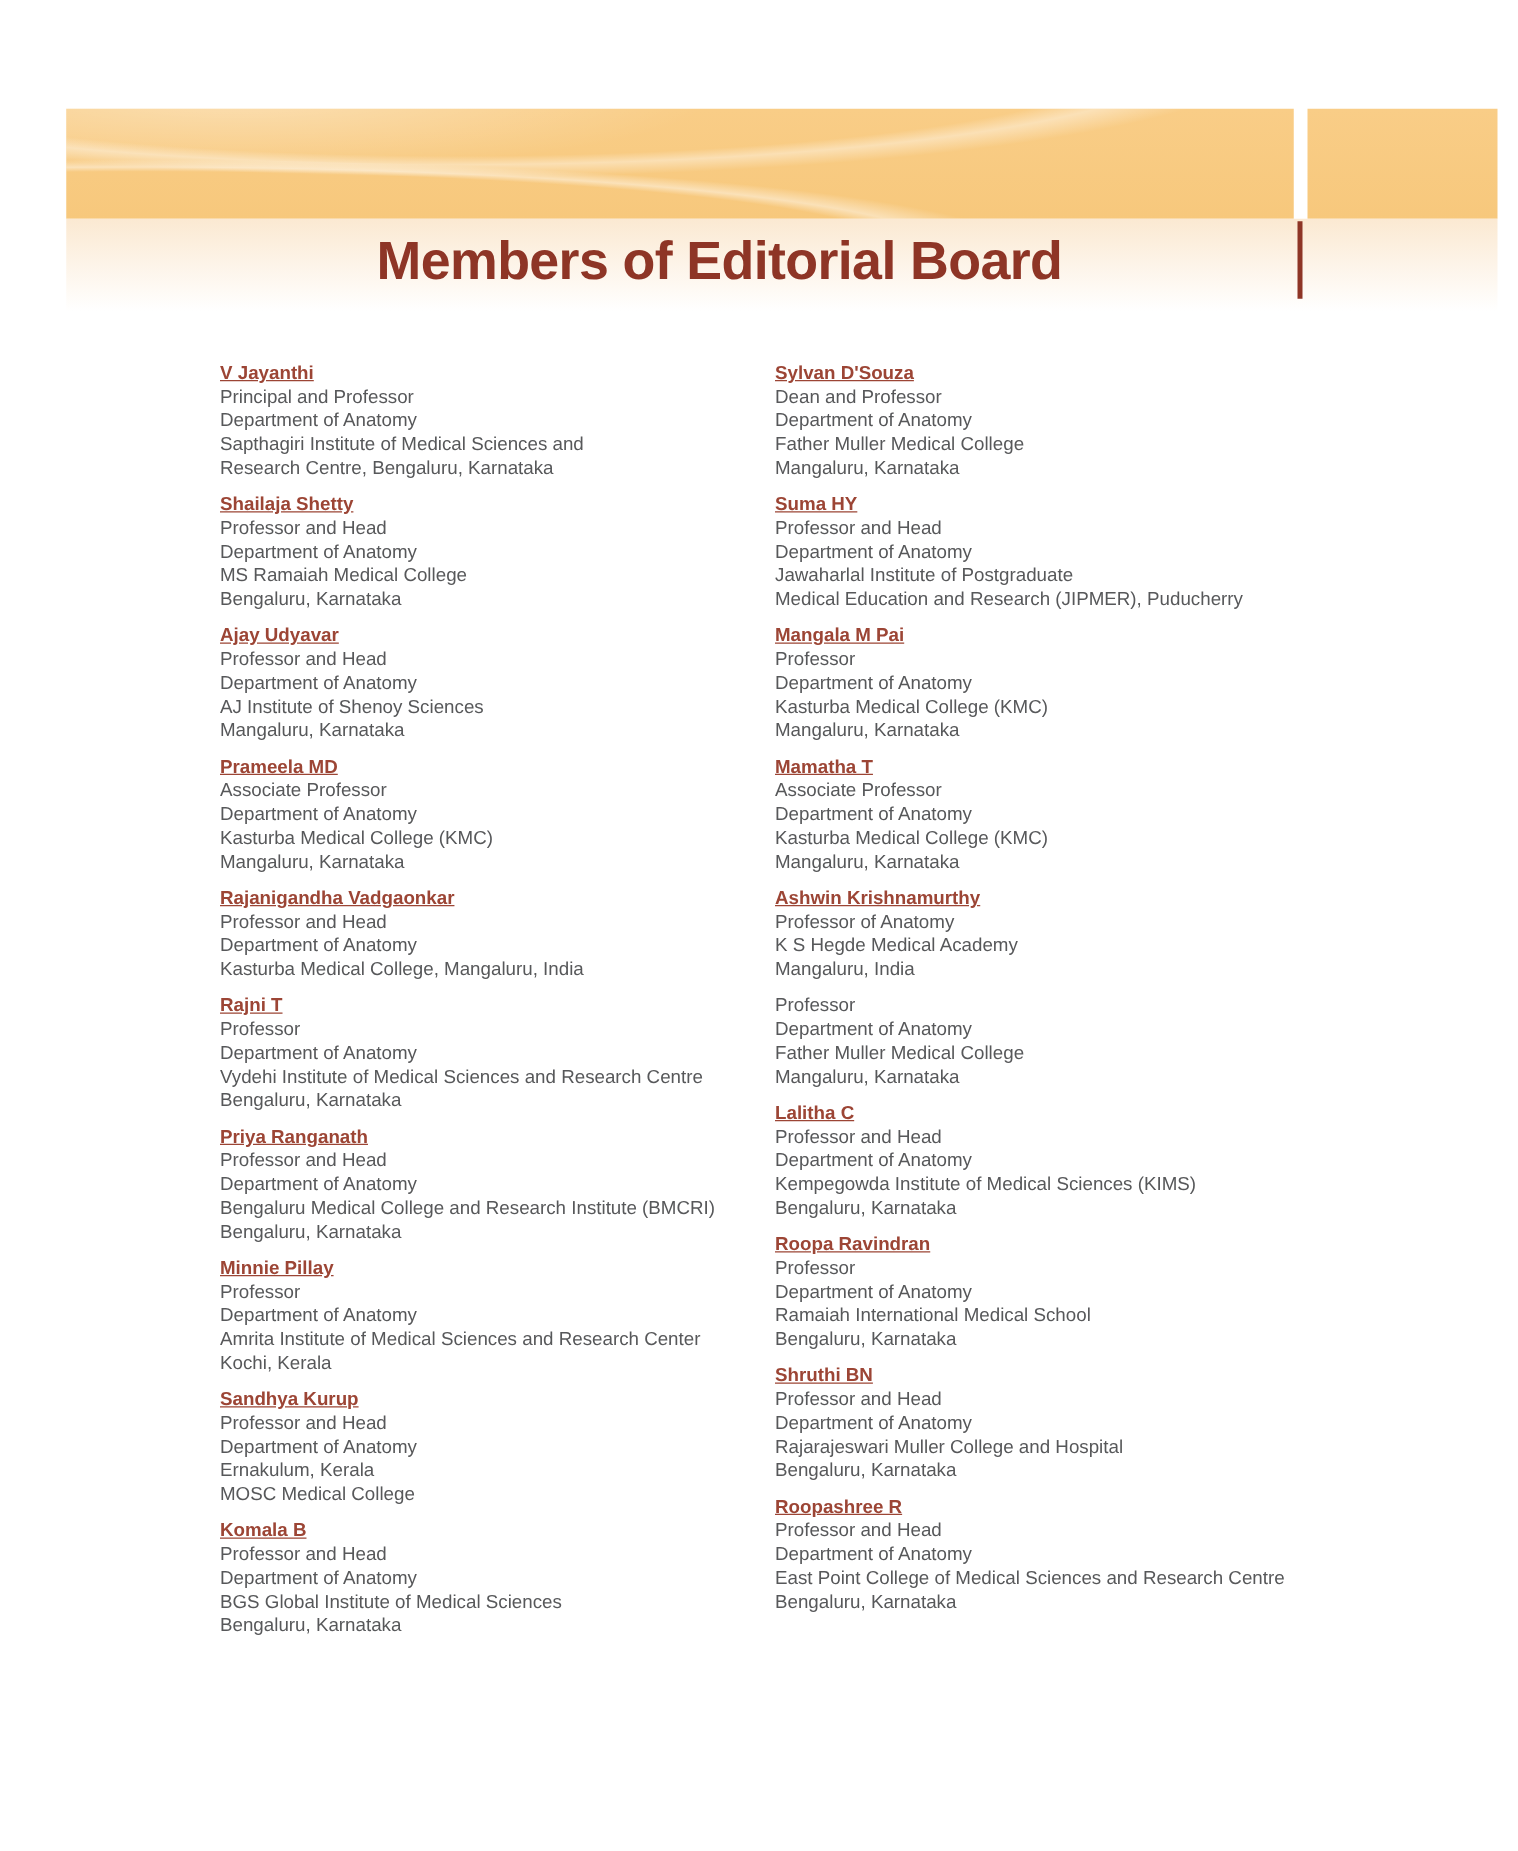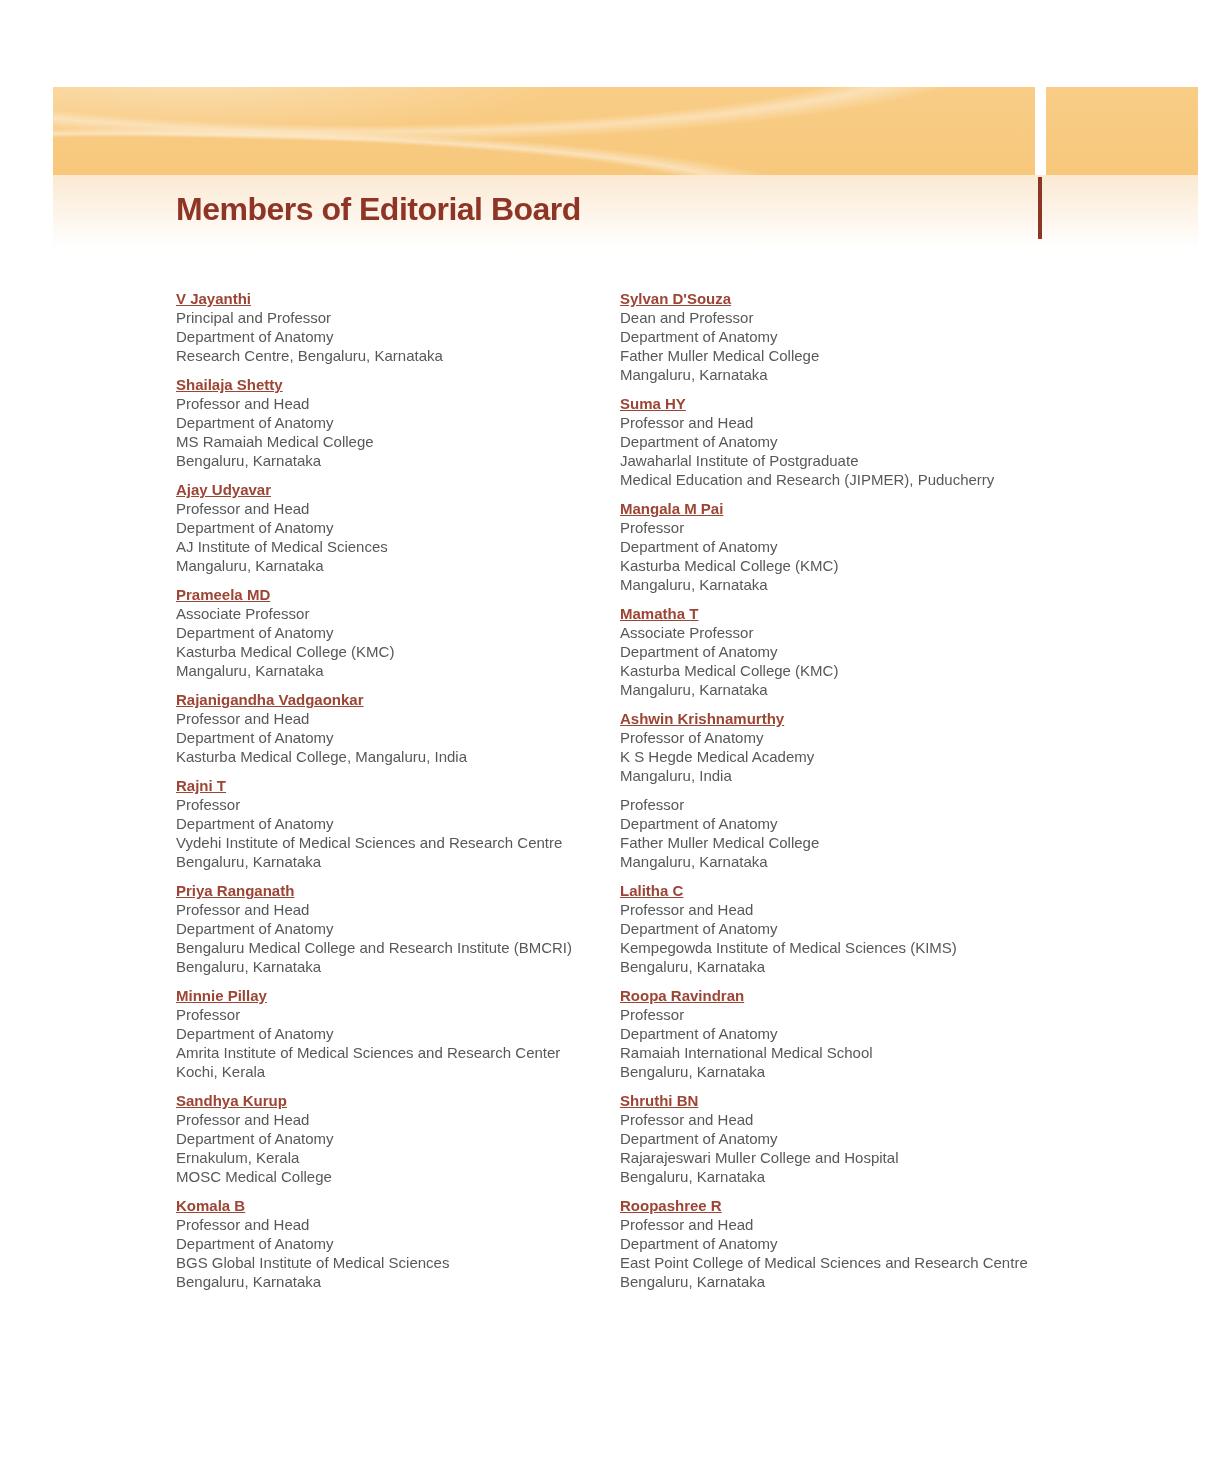--- a/index.html
+++ b/index.html
@@ -42,22 +42,22 @@
     top: 175px;
     width: 1145px;
     height: 74px;
     background: linear-gradient(#fbe9d2, #ffffff);
   }
   .page-title {
     position: absolute;
     left: 176px;
     top: 186px;
     width: 799px;
-    text-align: left;
-    font-size: 32px;
+    text-align: center;
+    font-size: 43px;
     line-height: 46px;
     font-weight: bold;
     letter-spacing: -0.5px;
     color: #8e3526;
     white-space: nowrap;
   }
   .title-rule {
     position: absolute;
     left: 1038px;
     top: 177px;
@@ -103,38 +103,39 @@
   <div class="page-title">Members of Editorial Board</div>
   <div class="title-rule"></div>
 
   <div class="members">
     <div class="col">
         <div class="member">
     <div class="member-name">V Jayanthi</div>
     <div>
             <div class="member-line">Principal and Professor</div>
             <div class="member-line">Department of Anatomy</div>
+            <div class="member-line">Sapthagiri Institute of Medical Sciences and</div>
             <div class="member-line">Research Centre, Bengaluru, Karnataka</div>
           </div>
   </div>
         <div class="member">
     <div class="member-name">Shailaja Shetty</div>
     <div>
             <div class="member-line">Professor and Head</div>
             <div class="member-line">Department of Anatomy</div>
             <div class="member-line">MS Ramaiah Medical College</div>
             <div class="member-line">Bengaluru, Karnataka</div>
           </div>
   </div>
         <div class="member">
     <div class="member-name">Ajay Udyavar</div>
     <div>
             <div class="member-line">Professor and Head</div>
             <div class="member-line">Department of Anatomy</div>
-            <div class="member-line">AJ Institute of Medical Sciences</div>
+            <div class="member-line">AJ Institute of Shenoy Sciences</div>
             <div class="member-line">Mangaluru, Karnataka</div>
           </div>
   </div>
         <div class="member">
     <div class="member-name">Prameela MD</div>
     <div>
             <div class="member-line">Associate Professor</div>
             <div class="member-line">Department of Anatomy</div>
             <div class="member-line">Kasturba Medical College (KMC)</div>
             <div class="member-line">Mangaluru, Karnataka</div>

